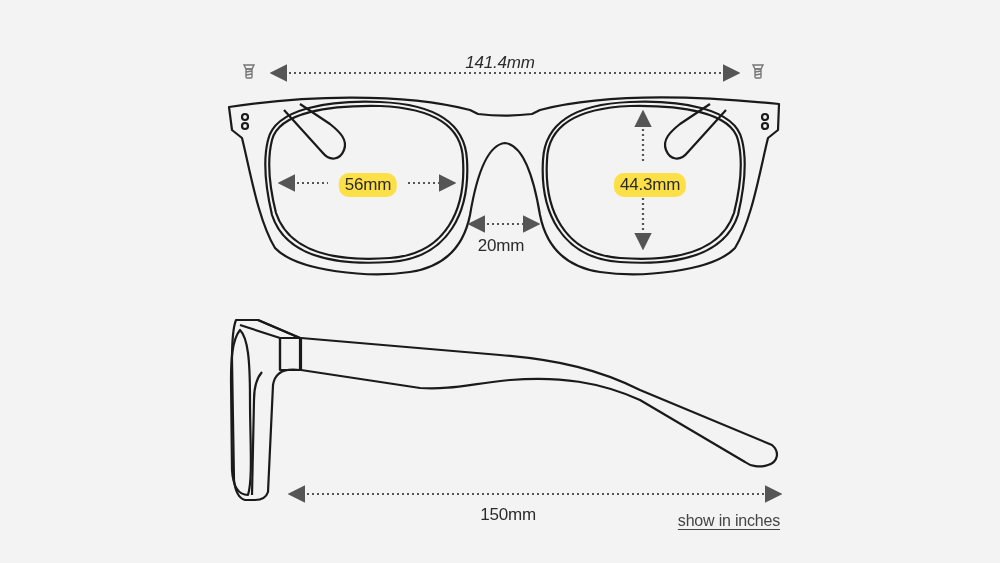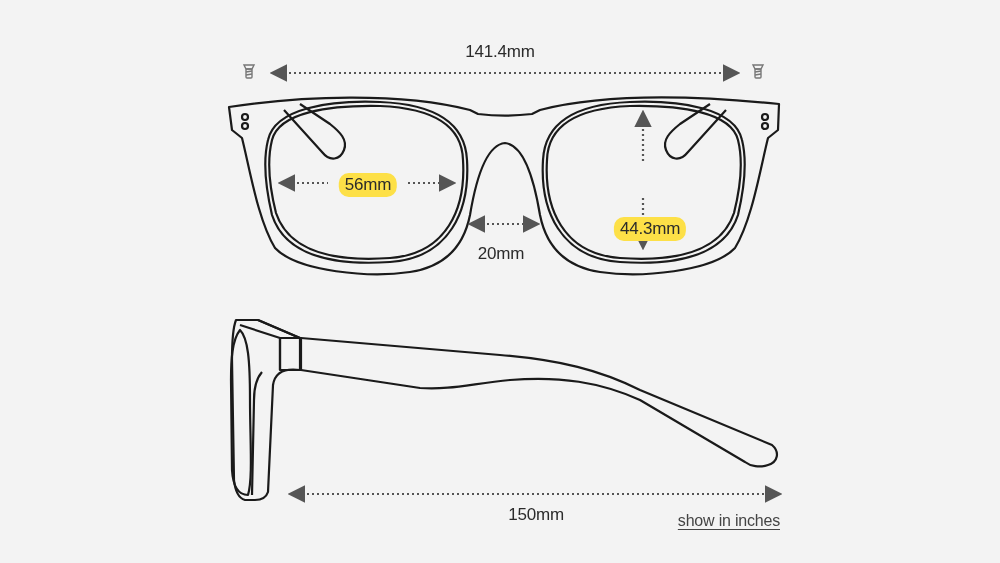--- a/index.html
+++ b/index.html
@@ -147,20 +147,20 @@
                L772,445 C780,452 778,462 768,465
                C760,468 750,466 745,462
                L640,400 C600,382 560,376 510,380
                C470,384 450,390 420,388
                L301,370"></path>
     </g>
 
     <line x1="292" y1="494" x2="778" y2="494" stroke="#555" stroke-width="2.2" stroke-dasharray="2 3" marker-start="url(#arrowL)" marker-end="url(#arrowR)"></line>
   </svg>
 
-  <div class="label" style="left:500px; top:42px;">141.4mm</div>
+  <div class="label" style="left:500px; top:53px;font-style:italic;">141.4mm</div>
   <div class="label bg" style="left:368px; top:173px;">56mm</div>
-  <div class="label bg" style="left:650px; top:173px;margin-top:44px;">44.3mm</div>
-  <div class="label" style="left:501px; top:236px;margin-top:8px;">20mm</div>
-  <div class="label" style="left:508px; top:505px;margin-left:28px;">150mm</div>
+  <div class="label bg" style="left:650px; top:173px;">44.3mm</div>
+  <div class="label" style="left:501px; top:236px;">20mm</div>
+  <div class="label" style="left:508px; top:505px;">150mm</div>
 
   <a class="unit-link">show in inches</a>
 </div>
 
 </body></html>

